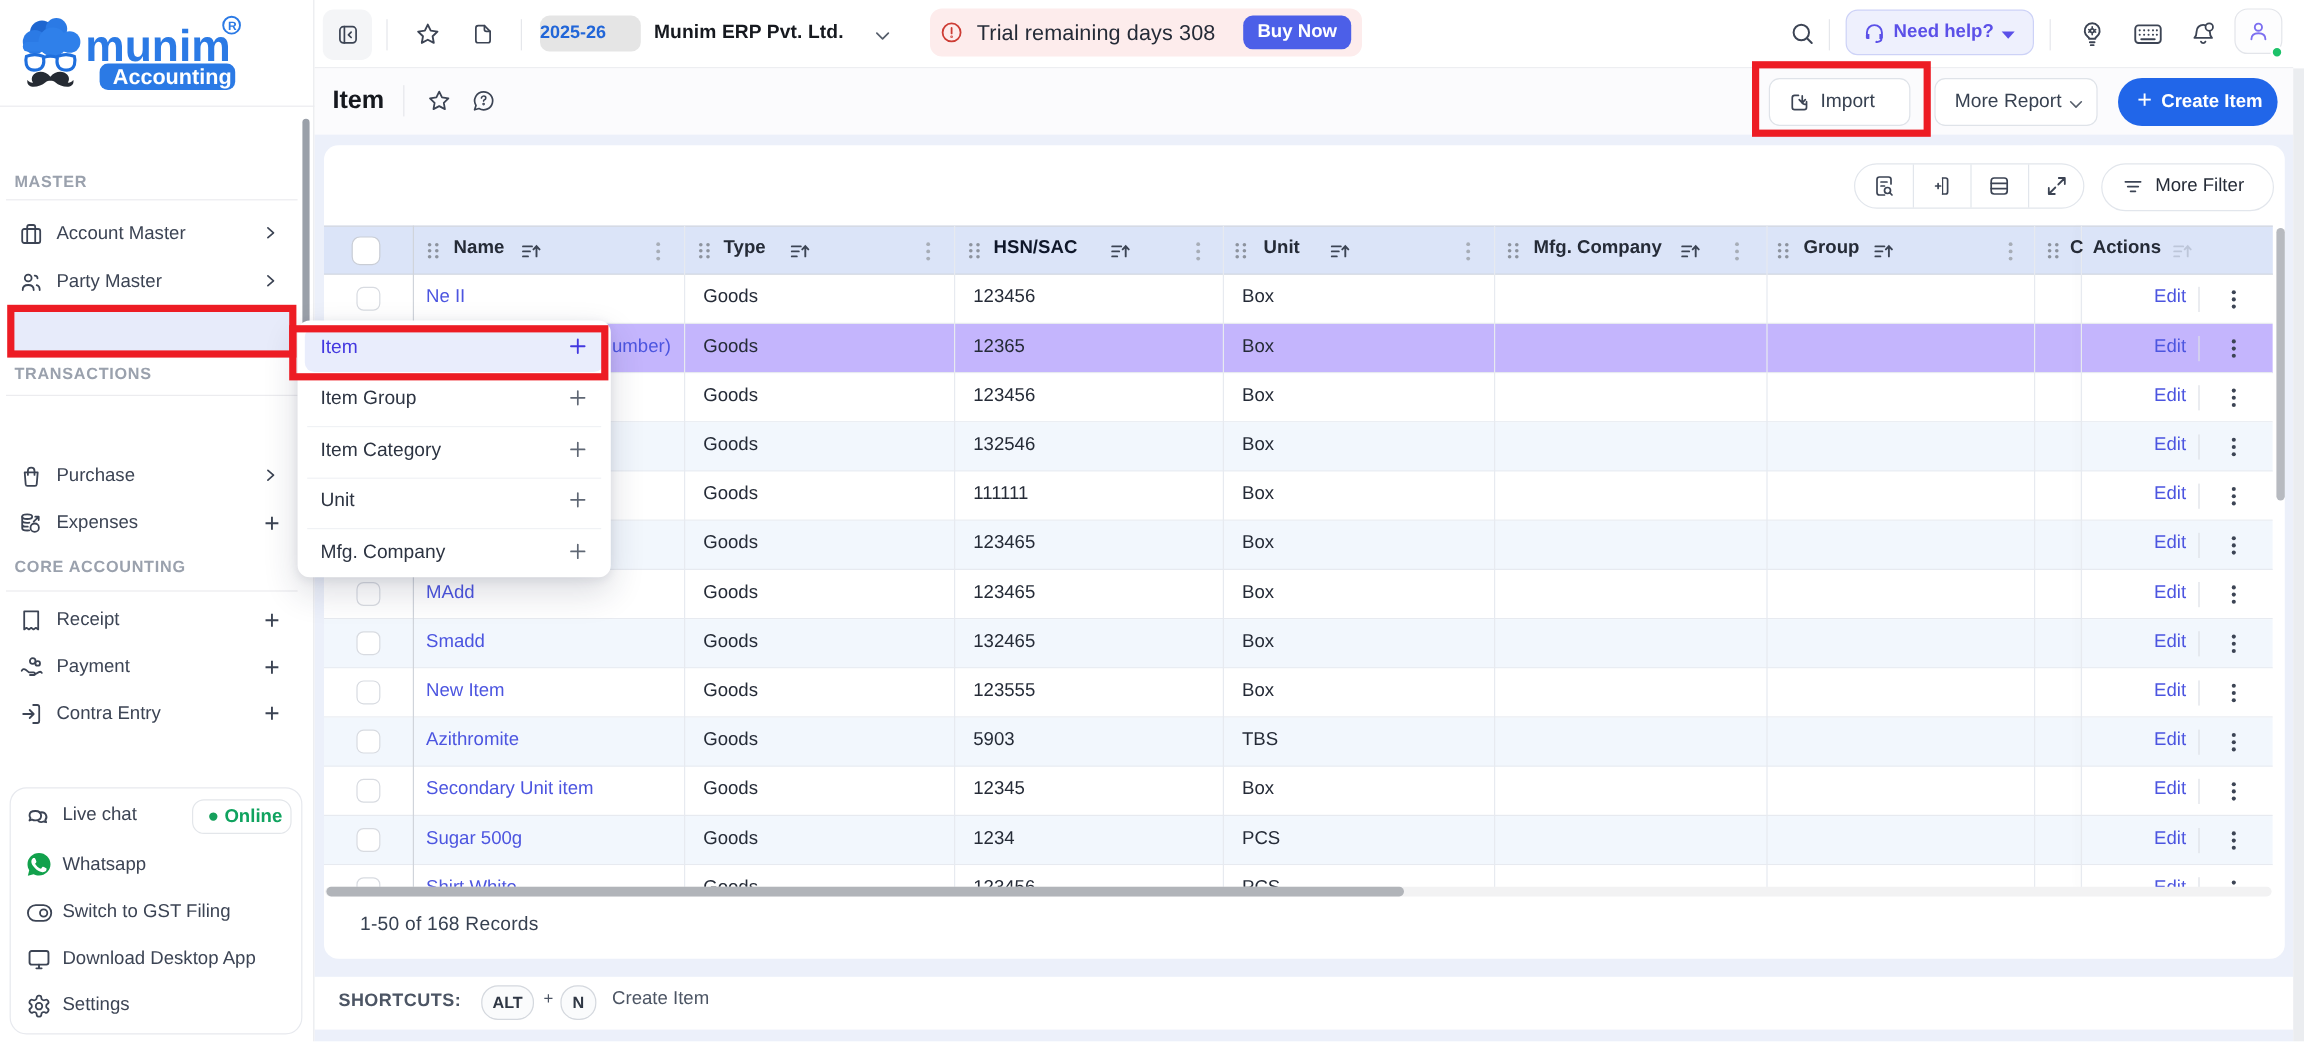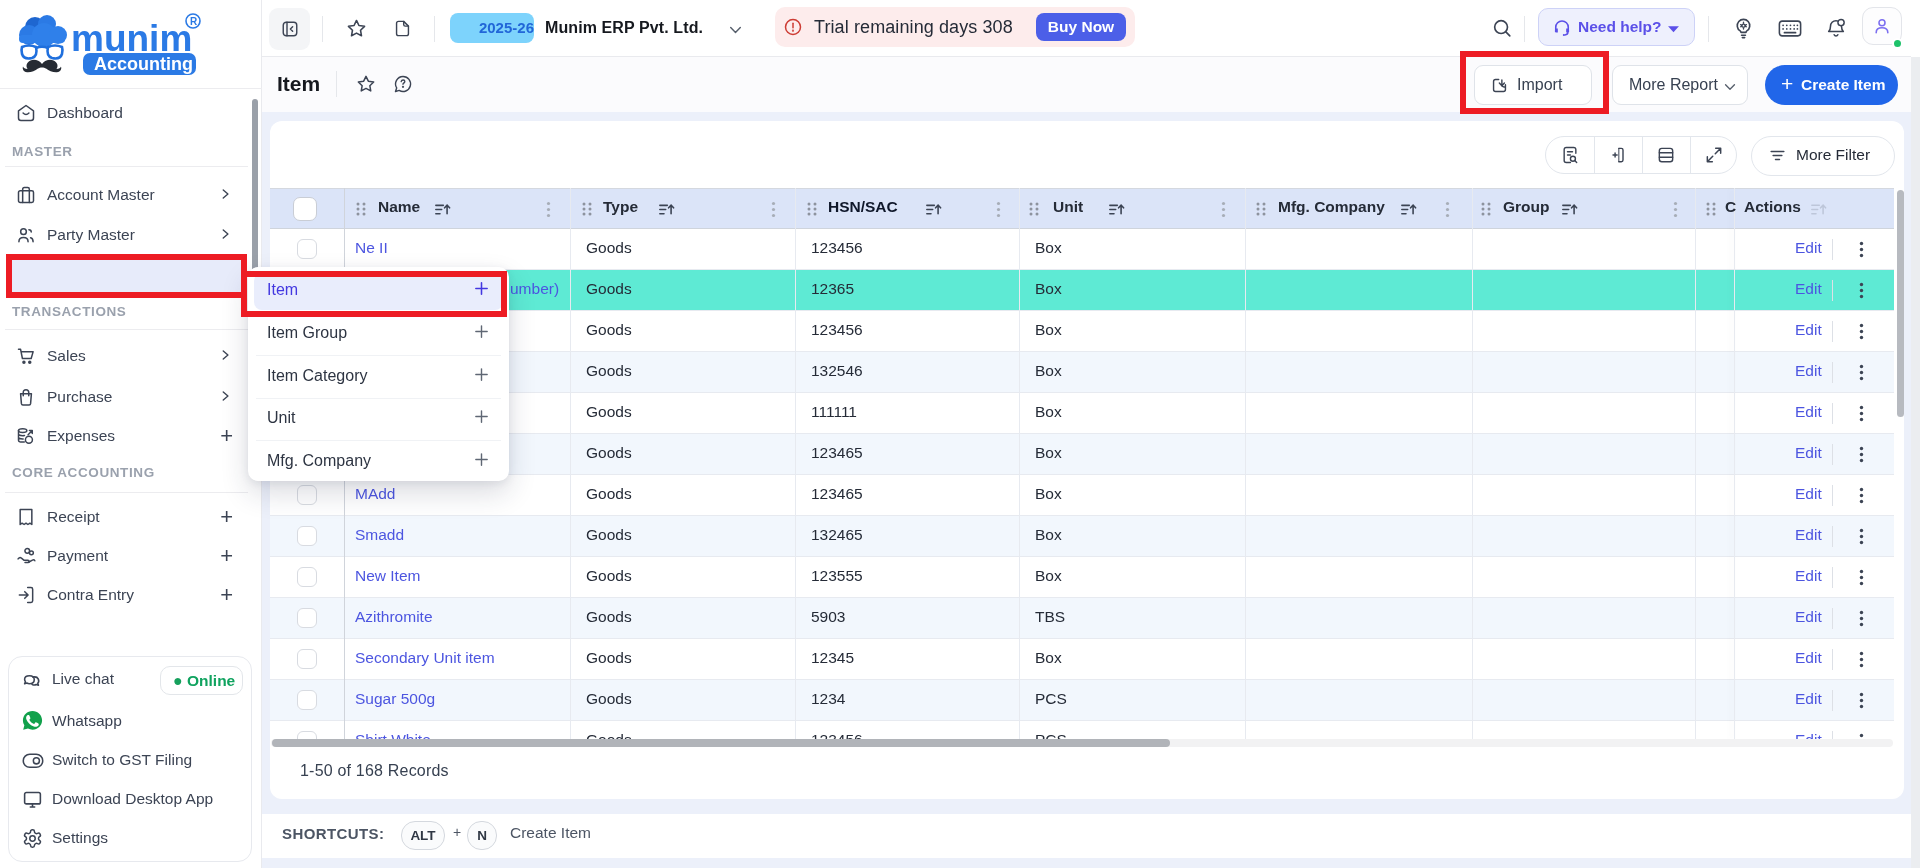--- a/index.html
+++ b/index.html
@@ -86,21 +86,21 @@
     <div class="cell" style="left:541px;top:10px">123456</div>
     <div class="cell" style="left:765px;top:10px">Box</div>
     <div class="cell link" style="left:1525px;top:10px;font-weight:500">Edit</div>
     <div class="abs" style="left:1562px;top:10px;width:1px;height:21px;background:#dde0e6"></div>
     <svg class="abs" style="left:1589px;top:12px" width="5" height="17" viewBox="0 0 5 17" fill="#3c4454">
             <circle cx="2.5" cy="2.5" r="1.7"></circle>
             <circle cx="2.5" cy="8.5" r="1.7"></circle>
             <circle cx="2.5" cy="14.5" r="1.7"></circle>
           </svg>
   </div>
-  <div class="abs" style="left:0;top:149px;width:1624px;height:41px;background:#5eead4;border-bottom:1px solid #e7eaf0">
+  <div class="abs" style="left:0;top:149px;width:1624px;height:41px;background:#c4b5fd;border-bottom:1px solid #e7eaf0">
     <div class="abs" style="left:27px;top:10px;width:20px;height:20px;background:#fff;border:1.5px solid #d8dbe1;border-radius:6px"></div>
     <div class="cell link" style="left:240px;top:10px">umber)</div>
     <div class="cell" style="left:316px;top:10px">Goods</div>
     <div class="cell" style="left:541px;top:10px">12365</div>
     <div class="cell" style="left:765px;top:10px">Box</div>
     <div class="cell link" style="left:1525px;top:10px;font-weight:500">Edit</div>
     <div class="abs" style="left:1562px;top:10px;width:1px;height:21px;background:#dde0e6"></div>
     <svg class="abs" style="left:1589px;top:12px" width="5" height="17" viewBox="0 0 5 17" fill="#3c4454">
             <circle cx="2.5" cy="2.5" r="1.7"></circle>
             <circle cx="2.5" cy="8.5" r="1.7"></circle>
@@ -414,21 +414,21 @@
   <svg class="abs" style="left:84px;top:18px" width="21" height="21" viewBox="0 0 24 24" fill="none" stroke="#3c4454" stroke-width="1.8" stroke-linejoin="round">
       <path d="M12 2.8 l2.8 5.8 6.4.9 -4.6 4.5 1.1 6.3 -5.7-3 -5.7 3 1.1-6.3 L2.8 9.5 l6.4-.9 Z"></path>
     </svg>
 
   <svg class="abs" style="left:131px;top:18px" width="19" height="21" viewBox="0 0 24 24" fill="none" stroke="#3c4454" stroke-width="1.8" stroke-linecap="round" stroke-linejoin="round">
       <path d="M13.5 3 H7 q-2.5 0 -2.5 2.5 v13 q0 2.5 2.5 2.5 h10 q2.5 0 2.5 -2.5 V9 Z"></path>
       <path d="M13.5 3 V7 q0 2 2 2 h4"></path>
     </svg>
   <div class="vdiv" style="left:172px;top:16px;height:26px"></div>
 
-  <div class="abs" style="left:188px;top:13px;width:84px;height:30px;background:#7dd3fc;border-radius:8px;text-align:right;line-height:30px;font-size:15px;font-weight:700;color:#2166d8">2025-26</div>
+  <div class="abs" style="left:188px;top:13px;width:84px;height:30px;background:#e5e5e5;border-radius:8px;text-align:left;line-height:30px;font-size:15px;font-weight:700;color:#2166d8">2025-26</div>
   <div class="abs" style="left:283px;top:19px;font-size:16px;font-weight:700;color:#16191f;letter-spacing:.1px">Munim ERP Pvt. Ltd.</div>
   <svg class="abs" style="left:466px;top:24px" width="15" height="12" viewBox="0 0 24 20" fill="none" stroke="#565e6b" stroke-width="2.4" stroke-linecap="round" stroke-linejoin="round">
       <path d="M4 6 l8 8 8-8"></path>
     </svg>
 
   <div class="abs" style="left:513px;top:7px;width:360px;height:40px;background:#fdecec;border-radius:10px">
     <svg class="abs" style="left:8px;top:10px" width="20" height="20" viewBox="0 0 24 24" fill="none" stroke="#cd3c34" stroke-width="1.8" stroke-linecap="round">
         <circle cx="12" cy="12" r="9"></circle>
         <path d="M12 7.5 v5.5"></path>
         <circle cx="12" cy="16.4" r="0.4" fill="#cd3c34"></circle>
@@ -544,27 +544,20 @@
     <path d="M25 53 C22 49 17 48 13.5 49.5 C9.5 51.3 8.5 55 10.5 58 C8 58 6.5 56.8 6 55.5 C5 58.5 7 61 10 61.3 C14 61.6 18 60 21 57.5 C23 56 27 56 29 57.5 C32 60 36 61.6 40 61.3 C43 61 45 58.5 44 55.5 C43.5 56.8 42 58 39.5 58 C41.5 55 40.5 51.3 36.5 49.5 C33 48 28 49 25 53 Z" fill="#262b33"></path>
 
     <text x="54" y="40" font-family="Liberation Sans, sans-serif" font-size="37" font-weight="bold" fill="#2b7ae5">munim</text>
     <circle cx="176" cy="10" r="7" fill="none" stroke="#2b7ae5" stroke-width="1.6"></circle>
     <text x="173" y="14" font-family="Liberation Sans, sans-serif" font-size="10" font-weight="bold" fill="#2b7ae5">R</text>
     <rect x="66" y="42" width="113" height="22" rx="7" fill="#2b7ae5"></rect>
     <text x="77" y="59" font-family="Liberation Sans, sans-serif" font-size="18" font-weight="bold" fill="#fff">Accounting</text>
   </svg>
   <div class="hr" style="left:0;width:262px;top:88px"></div>
 
-  <div class="navrow" style="top:93px">
-    <svg class="ic" width="20" height="20" viewBox="0 0 24 24" fill="none" stroke="#3c4454" stroke-width="1.8" stroke-linecap="round" stroke-linejoin="round">
-        <path d="M3 9.5 L12 3 L21 9.5 L21 18 q0 3 -3 3 L6 21 q-3 0 -3 -3 Z"></path>
-        <path d="M8.5 12 q3.5 3.5 7 0"></path>
-      </svg>
-    <div class="tx">Dashboard</div>
-  </div>
   <div class="navlabel" style="top:144px">MASTER</div>
   <div class="hr" style="top:166px"></div>
 
   <div class="navrow" style="top:215px">
     <svg class="ic" width="20" height="20" viewBox="0 0 24 24" fill="none" stroke="#3c4454" stroke-width="1.8" stroke-linecap="round" stroke-linejoin="round">
         <circle cx="9" cy="8" r="3.4"></circle>
         <path d="M3.5 20 q0-5 5.5-5 q5.5 0 5.5 5"></path>
         <path d="M15.5 5.6 q2.8 0 2.8 2.7 M17.5 15.2 q3 .8 3 4.8"></path>
       </svg>
     <div class="tx">Party Master</div>
@@ -581,31 +574,20 @@
     <div class="tx">Account Master</div>
     <svg class="chev" width="14" height="14" viewBox="0 0 24 24" fill="none" stroke="#3c4454" stroke-width="2.4" stroke-linecap="round" stroke-linejoin="round">
         <path d="M9 5 l8 7 -8 7"></path>
       </svg>
   </div>
 
   <div id="activeitem"></div>
   <div class="navlabel" style="top:304px">TRANSACTIONS</div>
   <div class="hr" style="top:329px"></div>
 
-  <div class="navrow" style="top:336px">
-    <svg class="ic" width="20" height="20" viewBox="0 0 24 24" fill="none" stroke="#3c4454" stroke-width="1.8" stroke-linecap="round" stroke-linejoin="round">
-        <path d="M3 4 h2.5 l2.2 11 h10.5 l2.3 -8 H6"></path>
-        <circle cx="9.5" cy="19.5" r="1.2" fill="#3c4454"></circle>
-        <circle cx="16.5" cy="19.5" r="1.2" fill="#3c4454"></circle>
-      </svg>
-    <div class="tx">Sales</div>
-    <svg class="chev" width="14" height="14" viewBox="0 0 24 24" fill="none" stroke="#3c4454" stroke-width="2.4" stroke-linecap="round" stroke-linejoin="round">
-        <path d="M9 5 l8 7 -8 7"></path>
-      </svg>
-  </div>
 
   <div class="navrow" style="top:377px">
     <svg class="ic" width="20" height="20" viewBox="0 0 24 24" fill="none" stroke="#3c4454" stroke-width="1.8" stroke-linecap="round" stroke-linejoin="round">
         <path d="M5.5 8 h13 l-1 12 q-.2 1.5 -1.8 1.5 h-7.4 q-1.6 0 -1.8 -1.5 Z"></path>
         <path d="M8.7 10.5 V6.5 q0-3.3 3.3-3.3 q3.3 0 3.3 3.3 v4"></path>
       </svg>
     <div class="tx">Purchase</div>
     <svg class="chev" width="14" height="14" viewBox="0 0 24 24" fill="none" stroke="#3c4454" stroke-width="2.4" stroke-linecap="round" stroke-linejoin="round">
         <path d="M9 5 l8 7 -8 7"></path>
       </svg>

